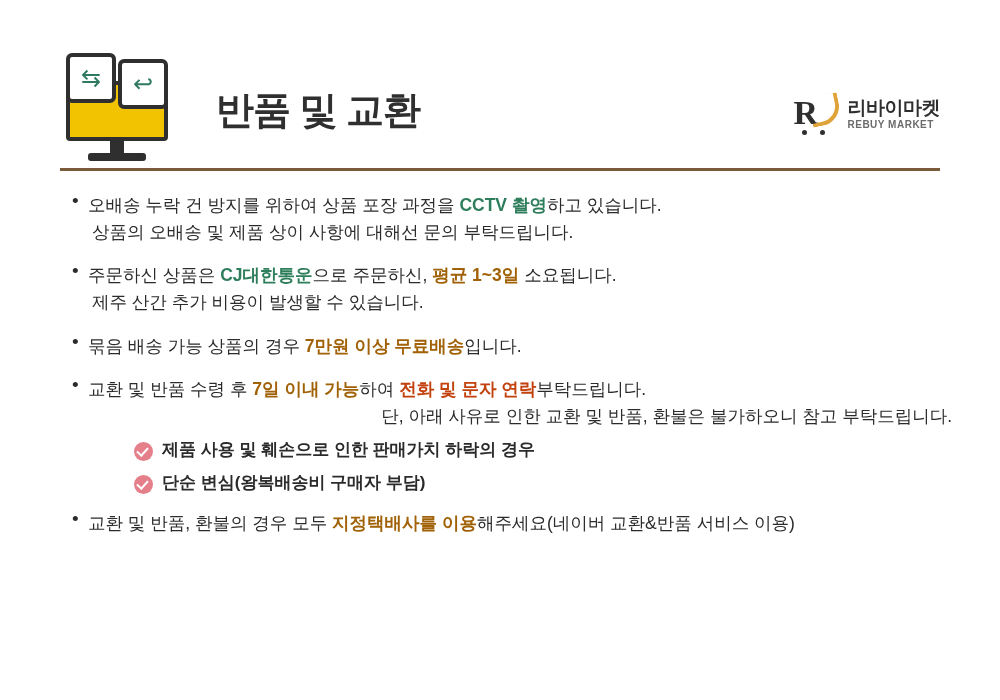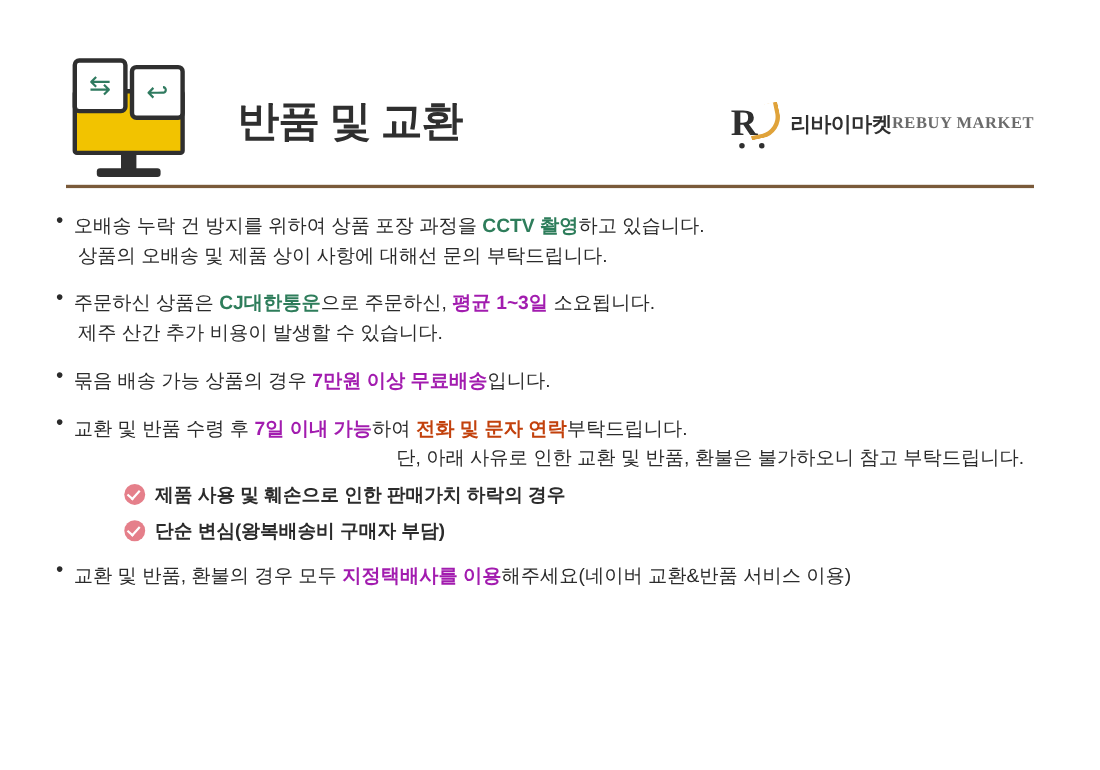--- a/index.html
+++ b/index.html
@@ -142,50 +142,49 @@
     width: 5px;
     height: 5px;
     border-radius: 50%;
     background: #2f2f2f;
     bottom: 0;
   }
   .brand-dot.d1 { left: 8px; }
   .brand-dot.d2 { left: 26px; }
   .brand-text {
     display: flex;
-    flex-direction: row;
+    flex-direction: column;
     line-height: 1.1;
   }
   .brand-kr {
     font-size: 19px;
     font-weight: bold;
     color: #2f2f2f;
     letter-spacing: -0.5px;
   }
   .brand-en {
-    font-size: 15px;
+    font-size: 10px;
     font-weight: bold;
     color: #6b6b6b;
     letter-spacing: 0.5px;
-    font-family: Liberation Serif, serif;
   }
 
   .rule {
     position: absolute;
     left: 60px;
     top: 168px;
     width: 880px;
     height: 3px;
     background: #7a5a3a;
   }
 
   
   .content {
     position: absolute;
-    left: 51px;
+    left: 72px;
     top: 192px;
     width: 880px;
   }
 
   .bullet-block {
     position: relative;
     margin-bottom: 16px;
     padding-left: 16px;
   }
   .bullet-block::before {
@@ -199,30 +198,30 @@
   .line {
     font-size: 17.5px;
     line-height: 1.55;
     color: #2b2b2b;
     white-space: nowrap;
   }
   .line.indent { padding-left: 4px; }
   .line.indent2 { padding-left: 10px; text-align: right; }
 
   .hl-green { color: #2e7d5b; font-weight: bold; }
-  .hl-orange { color: #a21caf; font-weight: bold; }
+  .hl-orange { color: #a16207; font-weight: bold; }
   .hl-dark { color: #c2410c; font-weight: bold; }
 
   .check-list {
     margin-top: 8px;
     padding-left: 46px;
   }
   .check-item {
     display: flex;
-    align-items: center;
+    align-items: flex-end;
     gap: 9px;
     margin-bottom: 10px;
   }
   .check-icon {
     flex: 0 0 auto;
     width: 19px;
     height: 19px;
     border-radius: 50%;
     background: #e57f8a;
     position: relative;

